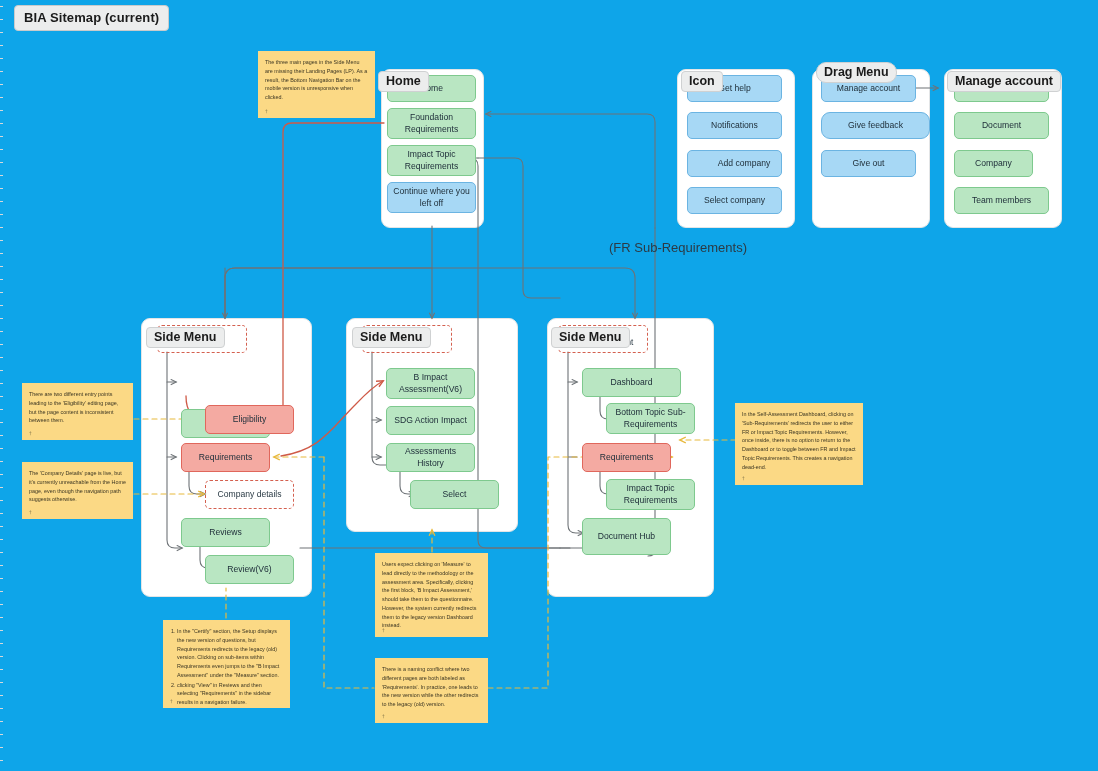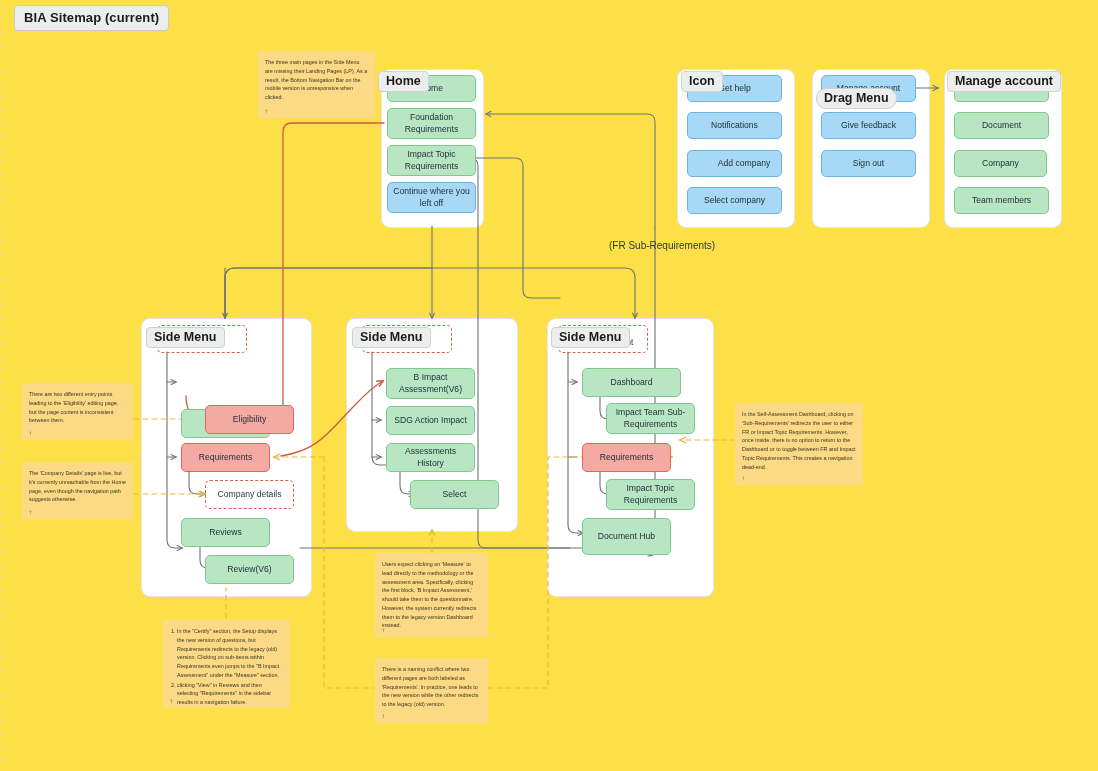--- a/index.html
+++ b/index.html
@@ -3,21 +3,21 @@
 <meta charset="utf-8">
 <style>
   html,body{margin:0;padding:0;background:#ffffff;}
   body{
     font-family:"Liberation Sans","DejaVu Sans",sans-serif;
     -webkit-font-smoothing:antialiased;
   }
   #canvas{
     position:relative;
     width:1098px;height:771px;
-    background:#fde047;
+    background:#0ea5e9;
     overflow:hidden;
   }
   
   .ruler{position:absolute;left:0;top:0;width:3px;height:771px;}
   .ruler i{position:absolute;left:0;width:3px;height:1px;background:#d8d8d8;display:block;}
 
   
   .title-chip{
     position:absolute;
     background:#eceded;
@@ -86,21 +86,21 @@
   .note li{margin:0 0 1px 0;}
   .note .handle{
     position:absolute;left:6px;bottom:3px;
     font-size:5px;color:#8b7c4d;
     transform:rotate(-45deg);
   }
 
   
   .free-label{
     position:absolute;
-    font-size:10px;
+    font-size:13px;
     color:#2c3a44;
     white-space:nowrap;
     z-index:3;
   }
 
   svg.wires{position:absolute;left:0;top:0;width:1098px;height:771px;z-index:2;pointer-events:none;}
 </style>
 </head>
 <body>
 
@@ -245,30 +245,30 @@
   <div class="node blue" style="left:387px;top:182px;width:89px;height:31px;">Continue where you left off</div>
 
   <div class="group" style="left:677px;top:69px;width:116px;height:157px;"></div>
   <div class="group-label" style="left:681px;top:71px;">Icon</div>
   <div class="node blue" style="left:687px;top:75px;width:95px;height:27px;">Get help</div>
   <div class="node blue" style="left:687px;top:112px;width:95px;height:27px;">Notifications</div>
   <div class="node blue" style="left:687px;top:150px;width:95px;height:27px;padding-left:23px;">Add company</div>
   <div class="node blue" style="left:687px;top:187px;width:95px;height:27px;">Select company</div>
 
   <div class="group" style="left:812px;top:69px;width:116px;height:157px;"></div>
-  <div class="group-label" style="left:816px;top:88px;border-radius:10px;">Drag Menu</div>
+  <div class="group-label" style="left:816px;top:62px;border-radius:10px;">Drag Menu</div>
   <div class="node blue" style="left:821px;top:75px;width:95px;height:27px;">Manage account</div>
-  <div class="node blue" style="left:821px;top:112px;width:95px;height:27px;">Give feedback</div>
-  <div class="node blue" style="left:821px;top:150px;width:95px;height:27px;">Sign out</div>
+  <div class="node blue" style="left:821px;top:112px;width:109px;height:27px;border-radius:9px;">Give feedback</div>
+  <div class="node blue" style="left:821px;top:150px;width:95px;height:27px;">Give out</div>
 
   <div class="group" style="left:944px;top:69px;width:116px;height:157px;"></div>
   <div class="group-label" style="left:947px;top:71px;">Manage account</div>
   <div class="node green" style="left:954px;top:75px;width:95px;height:27px;">Profile</div>
   <div class="node green" style="left:954px;top:112px;width:95px;height:27px;">Document</div>
-  <div class="node green" style="left:954px;top:150px;width:93px;height:27px;">Company</div>
+  <div class="node green" style="left:954px;top:150px;width:79px;height:27px;">Company</div>
   <div class="node green" style="left:954px;top:187px;width:95px;height:27px;">Team members</div>
 
   <div class="free-label" style="left:609px;top:240px;">(FR Sub-Requirements)</div>
 
   <div class="group" style="left:141px;top:318px;width:169px;height:277px;"></div>
   <div class="group-label" style="left:146px;top:327px;">Side Menu</div>
   <div class="node dashed" style="left:157px;top:325px;width:90px;height:28px;align-items:flex-end;padding-bottom:3px;font-size:8.2px;">Certify</div>
   <div class="node green" style="left:181px;top:368px;width:89px;height:29px;margin-top:41px;">Set up</div>
   <div class="node red" style="left:205px;top:405px;width:89px;height:29px;">Eligibility</div>
   <div class="node red" style="left:181px;top:443px;width:89px;height:29px;">Requirements</div>
@@ -281,21 +281,21 @@
   <div class="node dashed" style="left:362px;top:325px;width:90px;height:28px;align-items:flex-end;padding-bottom:3px;font-size:8.2px;">Measure</div>
   <div class="node green" style="left:386px;top:368px;width:89px;height:31px;">B Impact Assessment(V6)</div>
   <div class="node green" style="left:386px;top:406px;width:89px;height:29px;">SDG Action Impact</div>
   <div class="node green" style="left:386px;top:443px;width:89px;height:29px;">Assessments History</div>
   <div class="node green" style="left:410px;top:480px;width:89px;height:29px;">Select</div>
 
   <div class="group" style="left:547px;top:318px;width:165px;height:277px;"></div>
   <div class="group-label" style="left:551px;top:327px;">Side Menu</div>
   <div class="node dashed" style="left:558px;top:325px;width:90px;height:28px;align-items:flex-end;padding-bottom:3px;font-size:8.2px;">Self Assessment</div>
   <div class="node green" style="left:582px;top:368px;width:99px;height:29px;">Dashboard</div>
-  <div class="node green" style="left:606px;top:403px;width:89px;height:31px;">Impact Team Sub-Requirements</div>
+  <div class="node green" style="left:606px;top:403px;width:89px;height:31px;">Bottom Topic Sub-Requirements</div>
   <div class="node red" style="left:582px;top:443px;width:89px;height:29px;">Requirements</div>
   <div class="node green" style="left:606px;top:479px;width:89px;height:31px;">Impact Topic Requirements</div>
   <div class="node green" style="left:582px;top:518px;width:89px;height:37px;">Document Hub</div>
 
   <div class="note" style="left:258px;top:51px;width:117px;height:67px;">
     <p>The three main pages in the Side Menu are missing their Landing Pages (LP). As a result, the Bottom Navigation Bar on the mobile version is unresponsive when clicked.</p>
     <span class="handle">↗</span>
   </div>
 
   <div class="note" style="left:22px;top:383px;width:111px;height:57px;">

